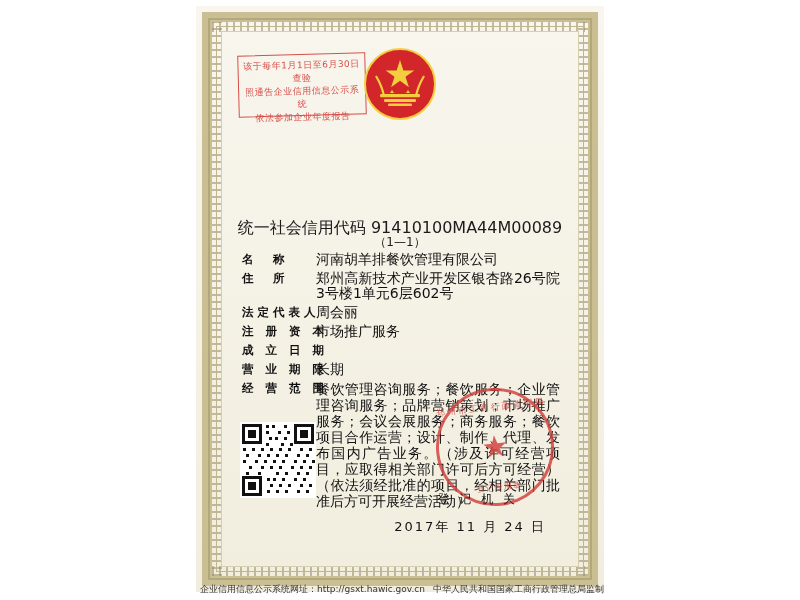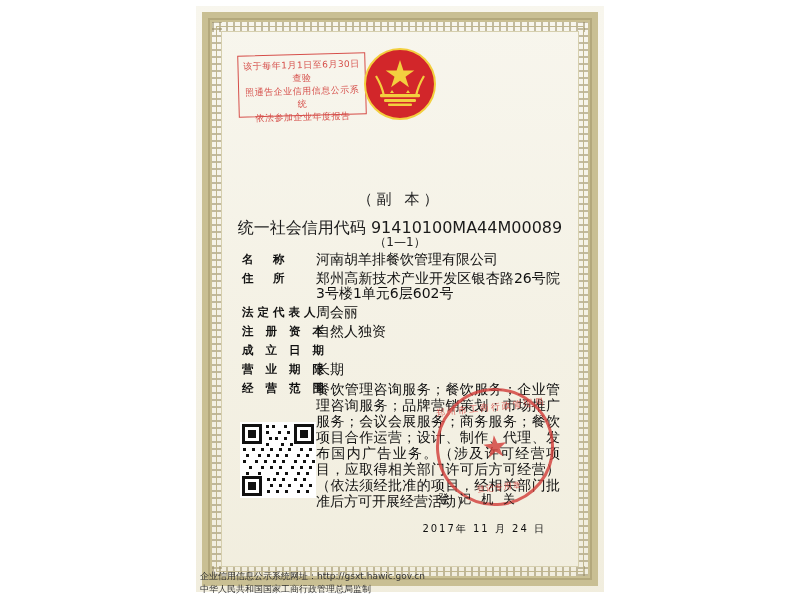--- a/index.html
+++ b/index.html
@@ -251,38 +251,37 @@
     bottom: 52px;
     font-size: 12px;
     letter-spacing: 3px;
     color: #111;
     font-family: "DejaVu Sans", sans-serif;
   }
   .issue-date {
     position: absolute;
     right: 24px;
     bottom: 24px;
-    font-size: 10px;
+    font-size: 13px;
     letter-spacing: 2px;
     color: #111;
     font-family: "DejaVu Sans", sans-serif;
   }
 
   
   .footer {
     position: absolute;
     left: 200px;
     right: 196px;
     bottom: 4px;
     display: flex;
     justify-content: space-between;
     font-size: 9px;
     color: #333;
     font-family: "DejaVu Sans", sans-serif;
-    flex-direction: column;
   }
 </style>
 </head>
 <body>
 
 <div id="license">
 
   <div class="paper">
     <div class="border-outer"></div>
     <div class="fret"></div>
@@ -306,40 +305,39 @@
             <rect x="22" y="53" width="32" height="3" rx="1.2"></rect>
             <rect x="26" y="57.5" width="24" height="2.6" rx="1"></rect>
             <path d="M14 30 q6 10 8 20" stroke="#f3cf3f" stroke-width="2.2" fill="none"></path>
             <path d="M62 30 q-6 10 -8 20" stroke="#f3cf3f" stroke-width="2.2" fill="none"></path>
             <polygon points="30,44 32,47 28,47"></polygon>
             <polygon points="46,44 48,47 44,47"></polygon>
           </g>
         </svg>
       </div>
 
-      <div class="sub-title">（副  本）</div>
       <div class="credit-code">统一社会信用代码 91410100MA44M00089</div>
       <div class="copy-index">（1—1）</div>
 
       <div class="fields">
         <div class="field-row">
           <div class="field-label">名　称</div>
           <div class="field-value">河南胡羊排餐饮管理有限公司</div>
         </div>
         <div class="field-row">
           <div class="field-label">住　所</div>
           <div class="field-value">郑州高新技术产业开发区银杏路26号院3号楼1单元6层602号</div>
         </div>
         <div class="field-row">
           <div class="field-label">法定代表人</div>
           <div class="field-value">周会丽</div>
         </div>
         <div class="field-row">
           <div class="field-label">注 册 资 本</div>
-          <div class="field-value">自然人独资</div>
+          <div class="field-value">市场推广服务</div>
         </div>
         <div class="field-row">
           <div class="field-label">成 立 日 期</div>
         </div>
         <div class="field-row">
           <div class="field-label">营 业 期 限</div>
           <div class="field-value">长期</div>
         </div>
         <div class="field-row scope">
           <div class="field-label">经 营 范 围</div>

